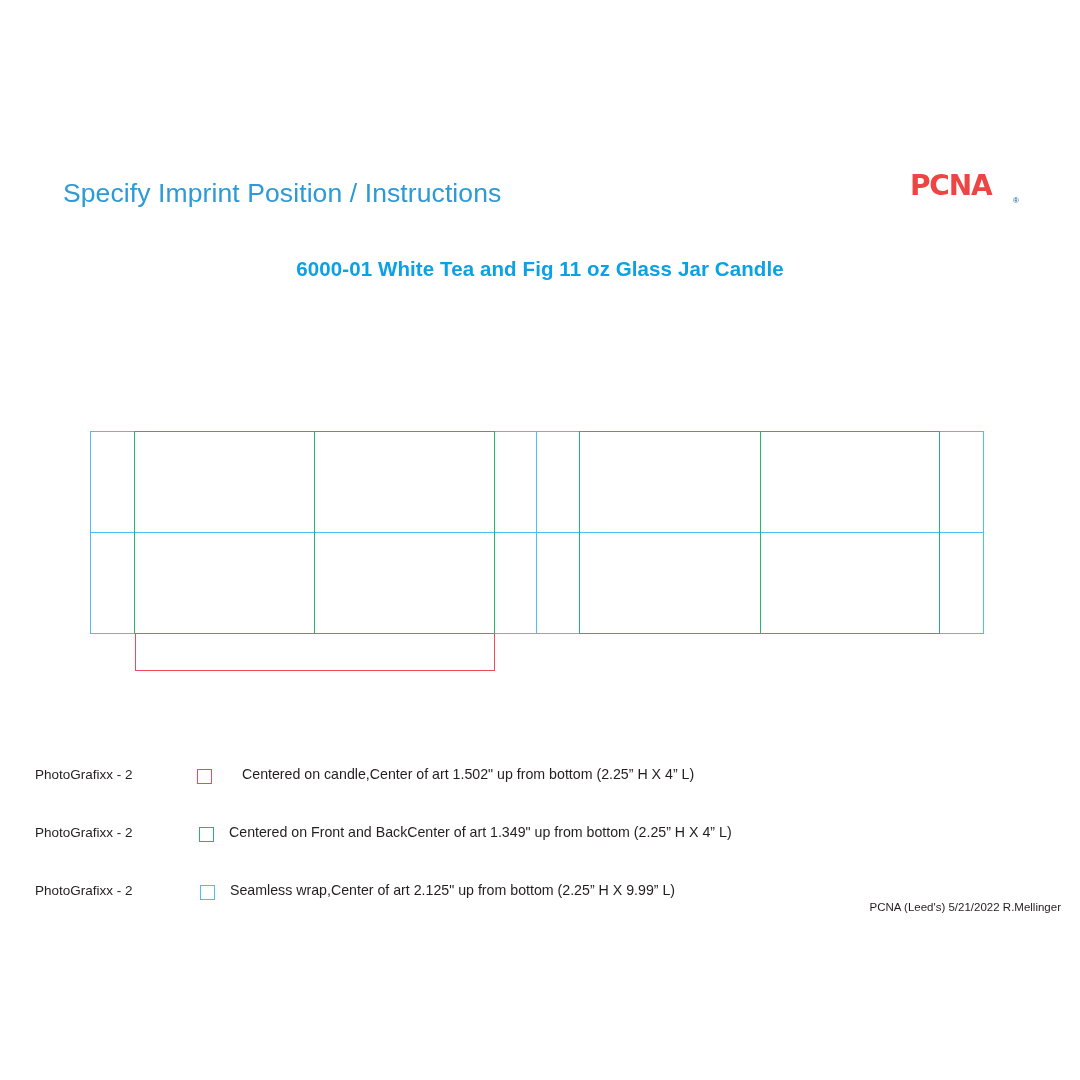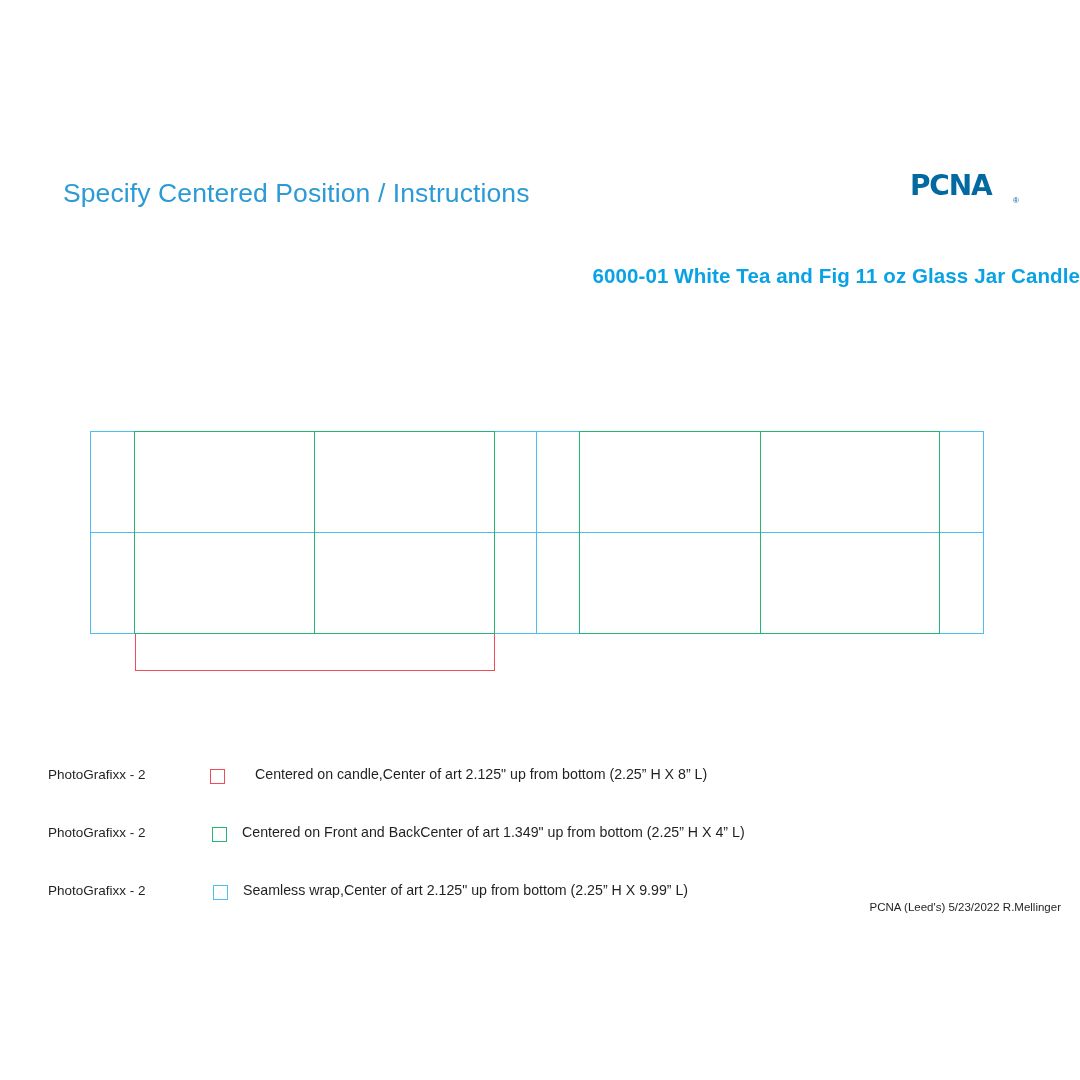--- a/index.html
+++ b/index.html
@@ -37,38 +37,38 @@
     right: 70px;
     top: 172px;
     width: 100px;
     height: 34px;
   }
   .brand-logo .mark {
     font-family: "DejaVu Sans", sans-serif;
     font-weight: bold;
     font-size: 28px;
     letter-spacing: -1.2px;
-    color: #0369a1;
+    color: #ef4444;
     line-height: 1;
     text-align: right;
   }
   .brand-logo .tm {
     position: absolute;
     right: -9px;
     bottom: 1px;
     font-size: 8px;
     color: #00539f;
   }
 
   .product-title {
     position: absolute;
     left: 0;
     right: 0;
-    top: 264px;
-    text-align: right;
+    top: 257px;
+    text-align: center;
     font-size: 20.5px;
     font-weight: bold;
     color: #0aa2e5;
     letter-spacing: 0.1px;
   }
 
   .usage-note {
     position: absolute;
     left: 0;
     right: 0;
@@ -108,21 +108,20 @@
   
   .legend {
     position: absolute;
     left: 35px;
     top: 757px;
     width: 1010px;
   }
   .legend-row {
     position: relative;
     height: 58px;
-    margin-left: 13px;
   }
   .legend-method {
     position: absolute;
     left: 0;
     top: 10px;
     font-size: 13.5px;
     color: #231f20;
     white-space: nowrap;
   }
   .legend-swatch {
@@ -154,21 +153,21 @@
     font-size: 11.5px;
     color: #231f20;
     white-space: nowrap;
   }
 </style>
 </head>
 <body>
 
 <div class="page">
 
-  <div class="doc-title">Specify Centered Position / Instructions</div>
+  <div class="doc-title">Specify Imprint Position / Instructions</div>
 
   <div class="brand-logo">
     <span class="mark">PCNA</span>
     <span class="tm">®</span>
   </div>
 
   <div class="product-title">6000-01 White Tea and Fig 11 oz Glass Jar Candle</div>
 
 
   <div class="diagram">
@@ -199,29 +198,29 @@
   <div class="red-bracket">
     <div class="ln red h" style="left:0; top:36px; width:360px;"></div>
     <div class="ln red v" style="left:0; top:0; height:37px;"></div>
     <div class="ln red v" style="left:359px; top:0; height:37px;"></div>
   </div>
 
   <div class="legend">
     <div class="legend-row row-1">
       <span class="legend-method">PhotoGrafixx - 2</span>
       <span class="legend-swatch"></span>
-      <span class="legend-desc">Centered on candle,Center of art 2.125" up from bottom  (2.25” H X 8” L)</span>
+      <span class="legend-desc">Centered on candle,Center of art 1.502" up from bottom  (2.25” H X 4” L)</span>
     </div>
     <div class="legend-row row-2">
       <span class="legend-method">PhotoGrafixx - 2</span>
       <span class="legend-swatch"></span>
       <span class="legend-desc">Centered on Front and BackCenter of art 1.349" up from bottom (2.25” H X 4” L)</span>
     </div>
     <div class="legend-row row-3">
       <span class="legend-method">PhotoGrafixx - 2</span>
       <span class="legend-swatch"></span>
       <span class="legend-desc">Seamless wrap,Center of art 2.125" up from bottom  (2.25” H X 9.99” L)</span>
     </div>
   </div>
 
-  <div class="footer-credit">PCNA (Leed's) 5/23/2022 R.Mellinger</div>
+  <div class="footer-credit">PCNA (Leed's) 5/21/2022 R.Mellinger</div>
 
 </div>
 
 </body></html>

